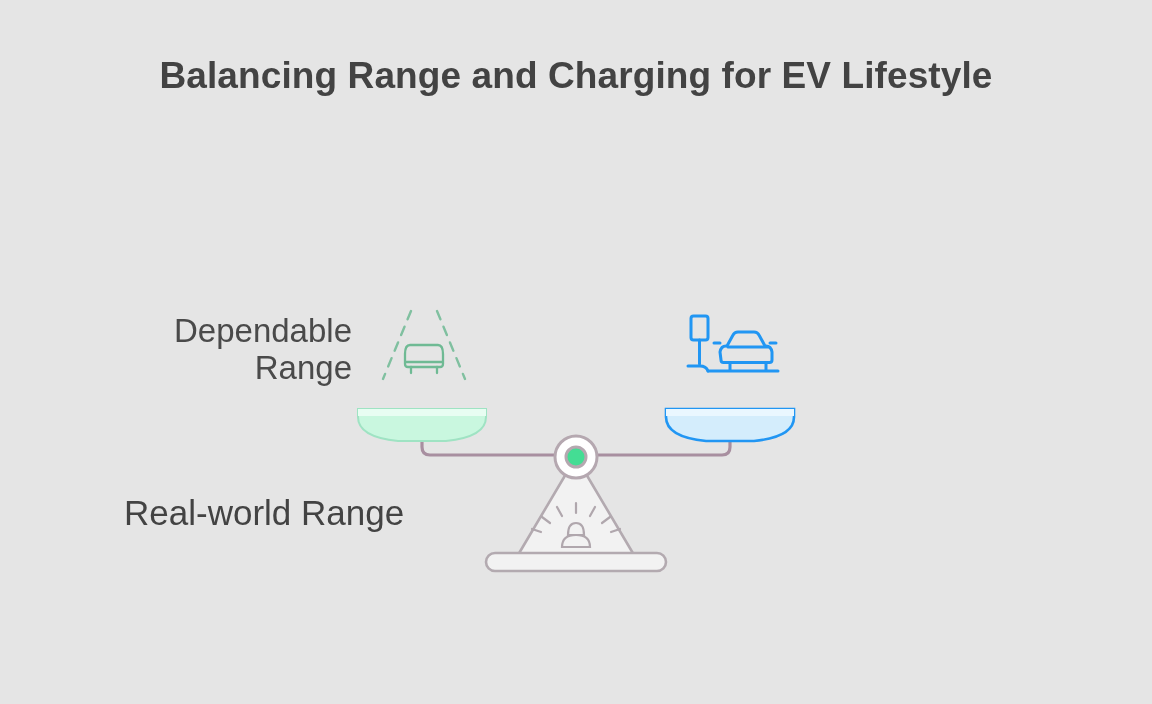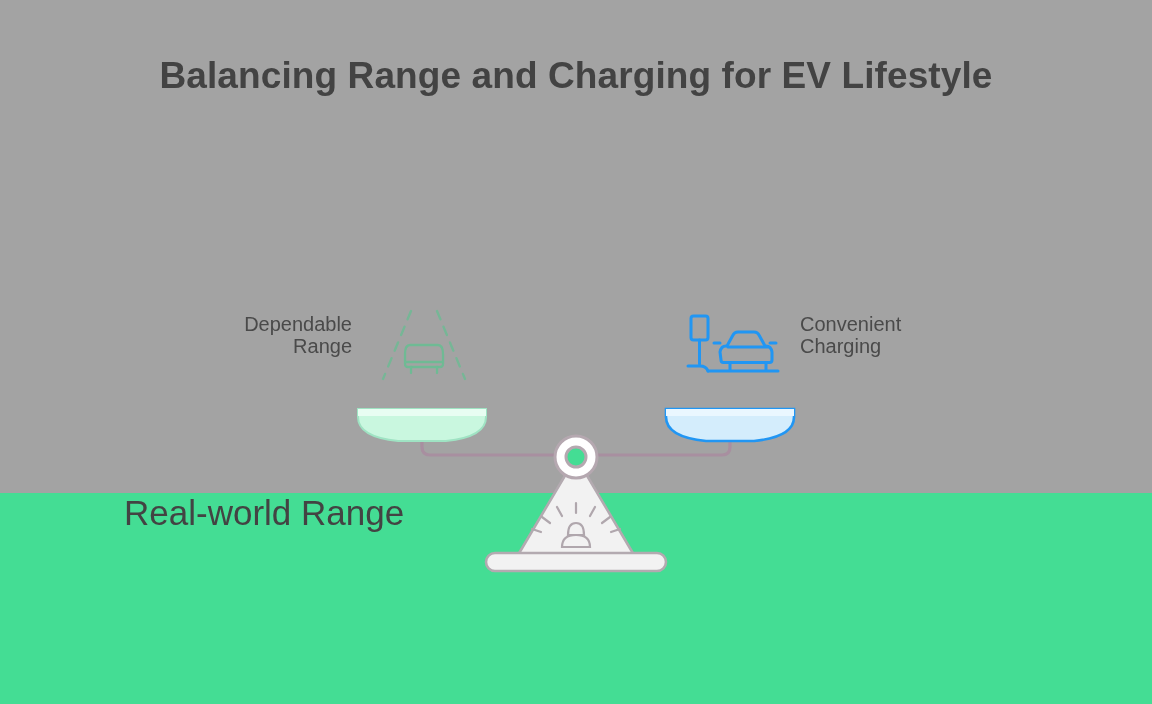--- a/index.html
+++ b/index.html
@@ -9,42 +9,42 @@
   body {
     width: 1152px;
     height: 704px;
     overflow: hidden;
     font-family: "Liberation Sans", sans-serif;
     background: #44dd94;
   }
   .slide {
     position: relative;
     width: 1152px;
-    height: 493px;
-    background: #a3a3a3;
+    height: 704px;
+    background: #e5e5e5;
   }
 
   
   .title {
     position: absolute;
     top: 55px;
     left: 0;
     width: 1152px;
     text-align: center;
     font-size: 37px;
     font-weight: bold;
     color: #434343;
     letter-spacing: 0.1px;
     white-space: nowrap;
   }
 
   
   .side-label {
     position: absolute;
-    font-size: 20px;
+    font-size: 33px;
     color: #4a4a4a;
     line-height: 1.12;
     white-space: pre-line;
   }
   .side-label.left {
     top: 313px;
     left: 60px;
     width: 292px;
     text-align: right;
   }
@@ -134,22 +134,20 @@
         <path d="M92 33 h-6"></path>
 
         <line x1="46" y1="52.5" x2="46" y2="60"></line>
         <line x1="82" y1="52.5" x2="82" y2="60"></line>
 
         <line x1="24" y1="61" x2="94" y2="61"></line>
       </g>
     </svg>
   </div>
 
-  <div class="side-label right">Convenient
-Charging</div>
 
   <div class="scale">
     <svg width="480" height="190" viewBox="0 0 480 190" fill="none">
 
       <g stroke="#a88fa0" stroke-width="3.2" fill="none" stroke-linecap="round">
         <path d="M86 28 v24 q0 8 8 8 h146"></path>
         <path d="M394 28 v24 q0 8 -8 8 h-146"></path>
       </g>
 
       <g>

